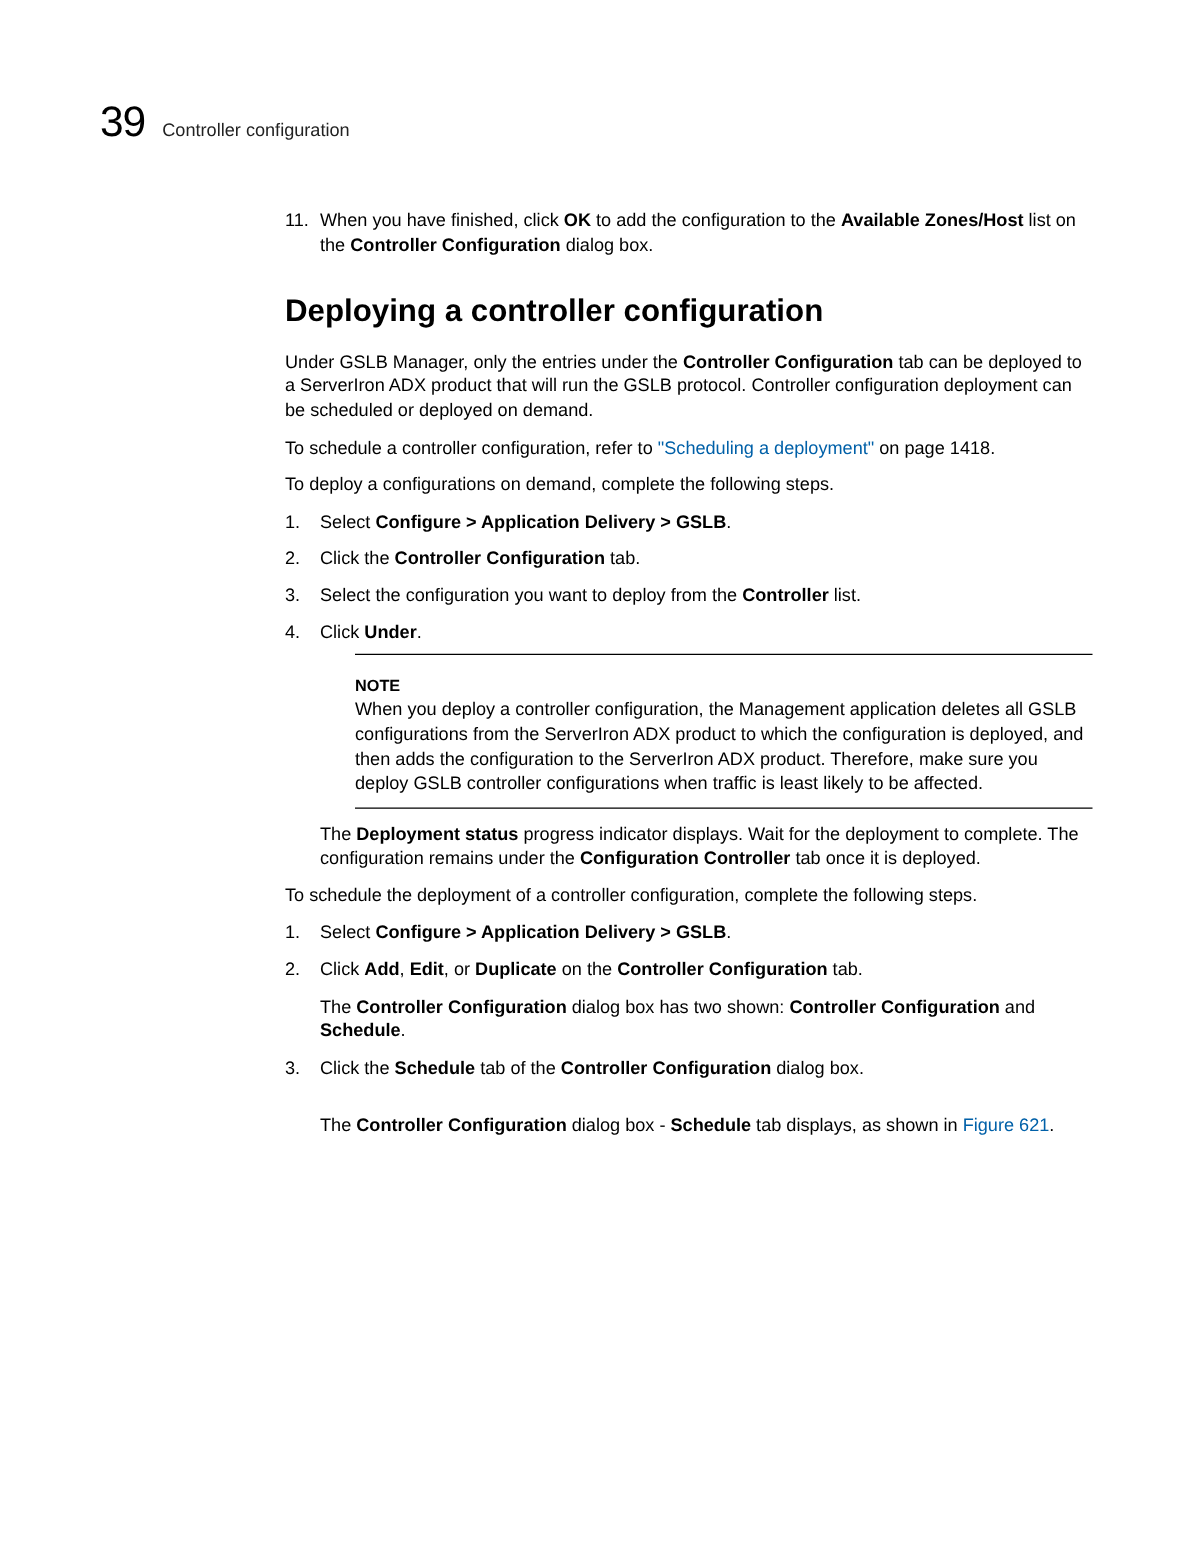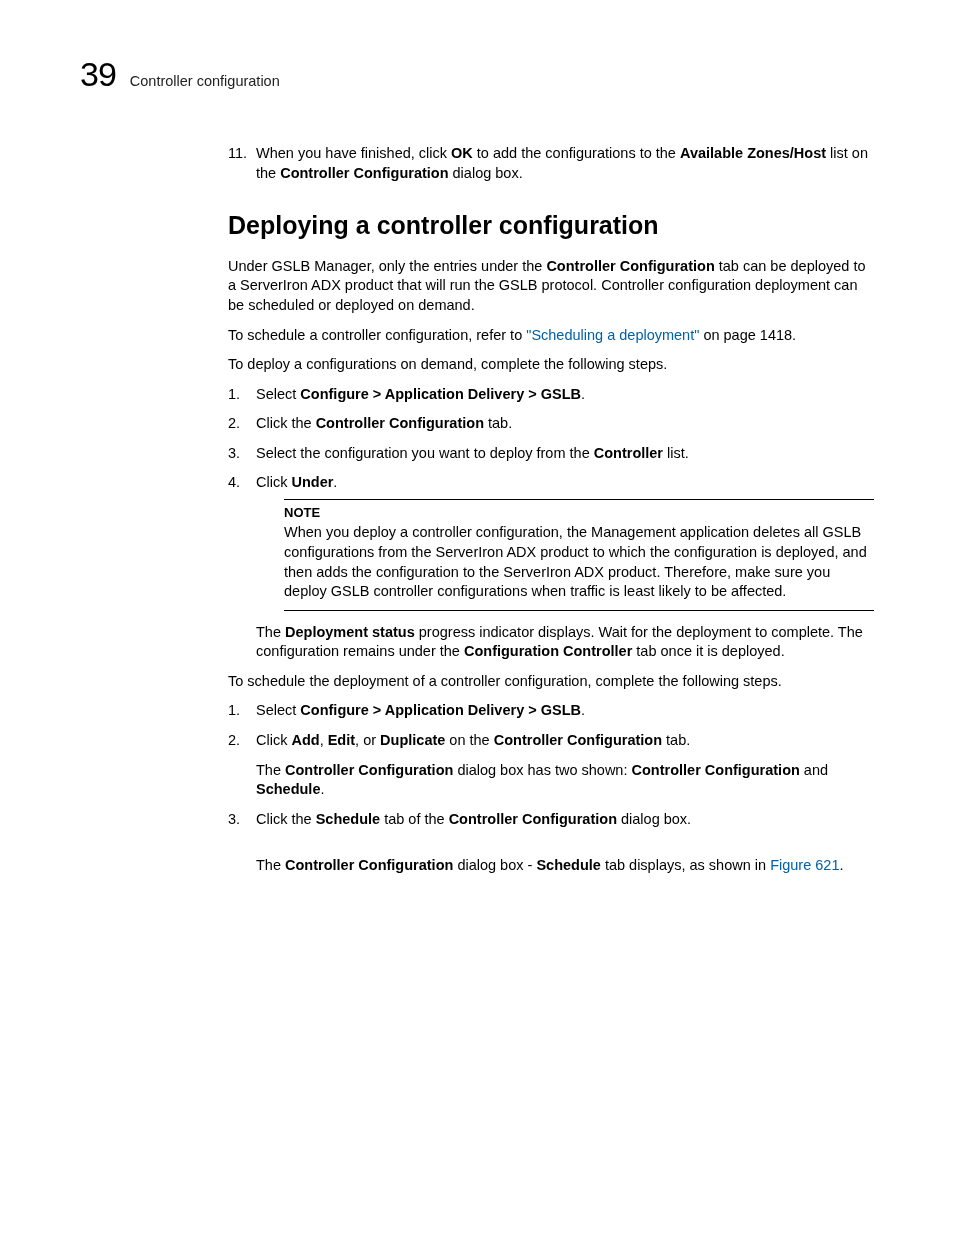--- a/index.html
+++ b/index.html
@@ -18,20 +18,21 @@
     width: 954px;
     height: 1235px;
     box-sizing: border-box;
     padding: 55px 80px 60px 80px;
   }
   .running-head {
     display: flex;
     align-items: baseline;
     gap: 14px;
     margin-bottom: 50px;
+    margin-top: 24px;
   }
   .chapnum {
     font-size: 34px;
     font-weight: 400;
     font-family: "Arial Narrow", Arial, sans-serif;
     letter-spacing: -1px;
   }
   .chaptitle {
     font-size: 14.5px;
     color: #222;
@@ -68,21 +69,21 @@
     left: 0;
     top: 0;
   }
   ol.cont11 { counter-reset: step 10; }
   .b { font-weight: 700; }
   a.link { color: #0060a8; text-decoration: none; }
   .note-block {
     margin: 6px 0 12px 28px;
     border-top: 1.5px solid #000;
     border-bottom: 1.5px solid #000;
-    padding: 4px 0 8px 0;
+    padding: 16px 0 8px 0;
   }
   .note-title {
     font-weight: 700;
     font-size: 13px;
     margin-bottom: 2px;
   }
   .substep {
     margin: 6px 0 10px 28px;
   }
   .after-note {
@@ -98,21 +99,21 @@
 
   <div class="running-head">
     <div class="chapnum">39</div>
     <div class="chaptitle">Controller configuration</div>
   </div>
 
   <div class="content">
 
     <ol class="steps cont11">
       <li>
-        <span>When you have finished, click </span><span class="b">OK</span><span> to add the configurations to the </span><span class="b">Available Zones/Host</span><span> list on the </span><span class="b">Controller Configuration</span><span> dialog box.</span>
+        <span>When you have finished, click </span><span class="b">OK</span><span> to add the configuration to the </span><span class="b">Available Zones/Host</span><span> list on the </span><span class="b">Controller Configuration</span><span> dialog box.</span>
       </li>
     </ol>
 
     <h2 class="section">Deploying a controller configuration</h2>
 
     <p>
       <span>Under GSLB Manager, only the entries under the </span><span class="b">Controller Configuration</span><span> tab can be deployed to a ServerIron ADX product that will run the GSLB protocol. Controller configuration deployment can be scheduled or deployed on demand.</span>
     </p>
 
     <p>

